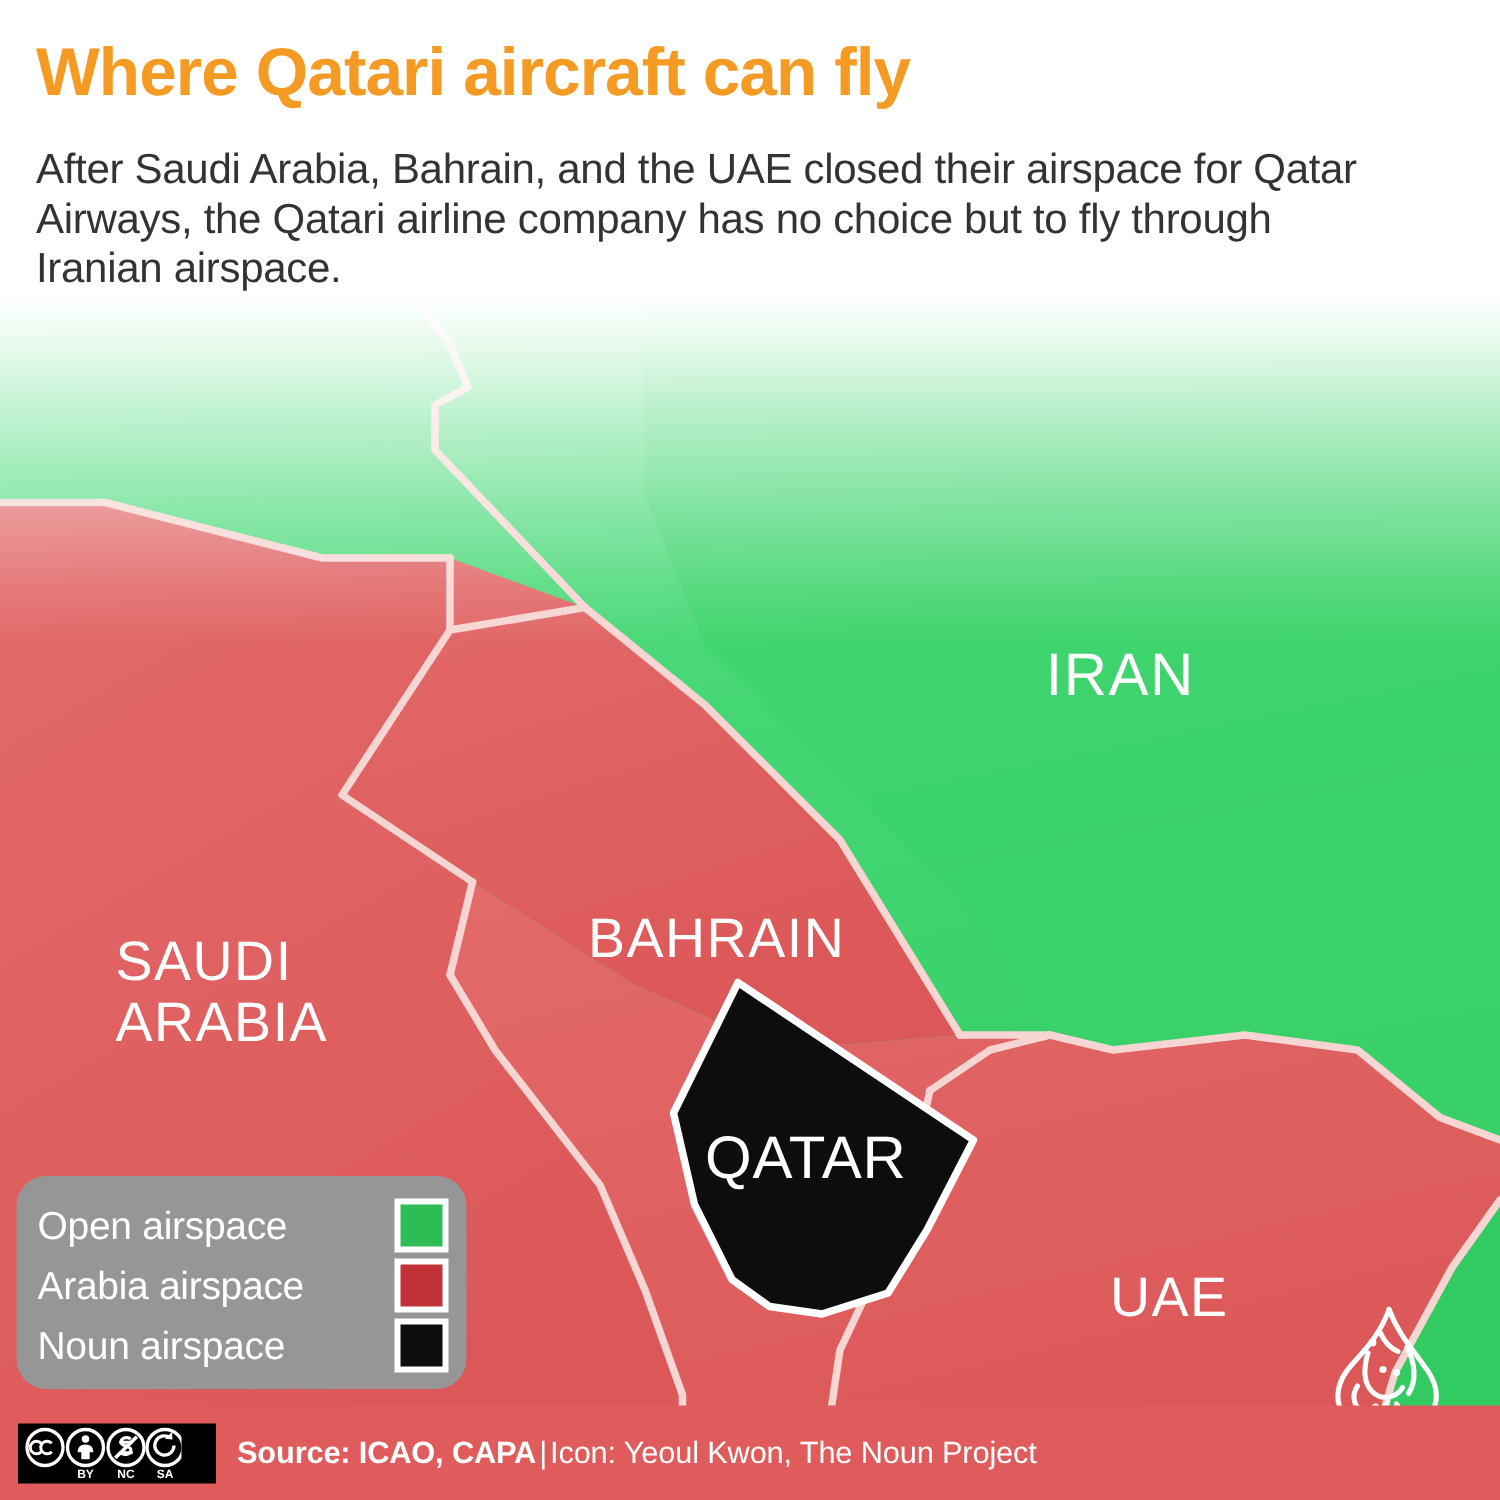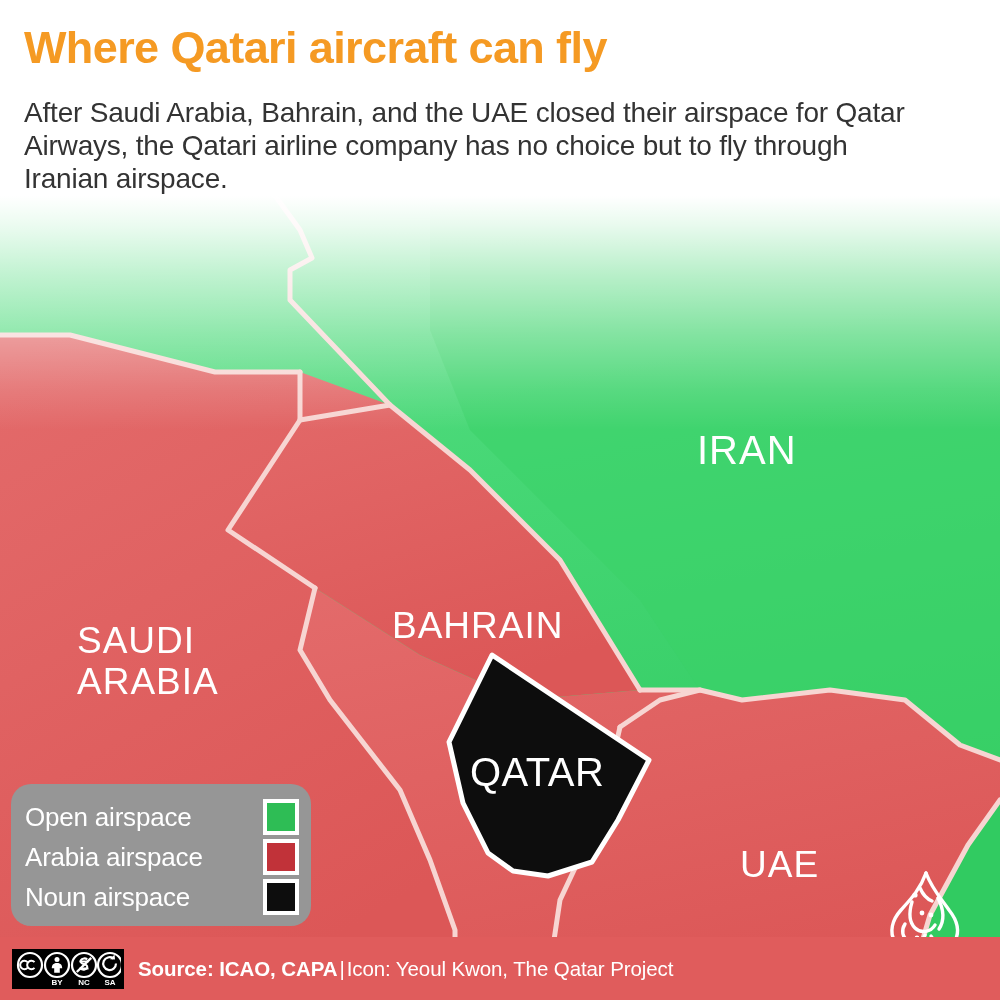--- a/index.html
+++ b/index.html
@@ -145,21 +145,21 @@
     width: 1000px;
     height: 63px;
     background: #e05c5c;
     display: flex;
     align-items: center;
     padding-left: 12px;
     box-sizing: border-box;
   }
   #cc-badge {
     flex: 0 0 auto;
-    width: 112px;
+    width: 132px;
     height: 40px;
     background: #000000;
     display: flex;
     align-items: center;
     padding: 0 3px;
     box-sizing: border-box;
   }
   #cc-badge svg { display: block; }
   #source-text {
     margin-left: 14px;
@@ -357,18 +357,18 @@
 
         <g fill="#ffffff" font-family="Liberation Sans, sans-serif" font-size="8" font-weight="bold" text-anchor="middle">
           <text x="42" y="34">BY</text>
           <text x="69" y="34">NC</text>
           <text x="95" y="34">SA</text>
         </g>
       </svg>
     </div>
 
     <div id="source-text">
-      <span class="src-strong">Source: ICAO, CAPA</span><span class="src-sep">|</span><span class="src-light">Icon: Yeoul Kwon, The Qatar Project</span>
+      <span class="src-strong">Source: ICAO, CAPA</span><span class="src-sep">|</span><span class="src-light">Icon: Yeoul Kwon, The Noun Project</span>
     </div>
 
   </div>
 
 </div>
 
 </body></html>

